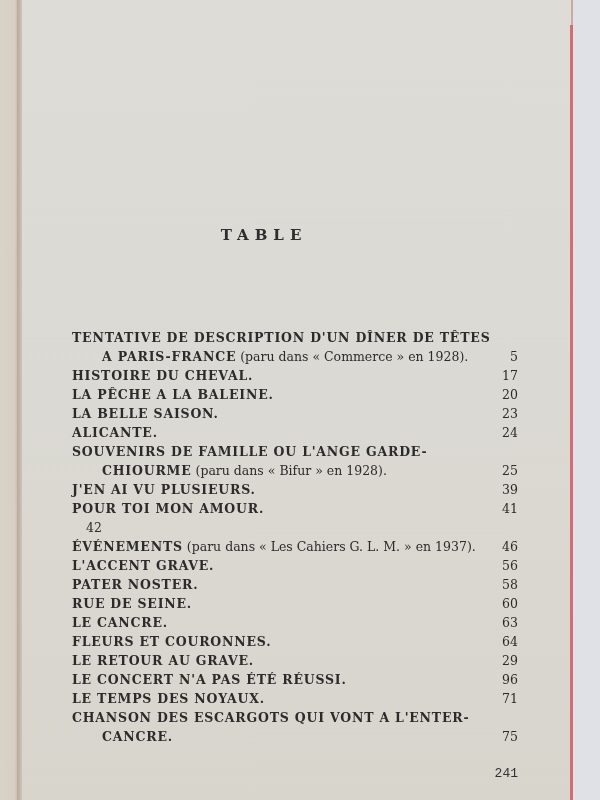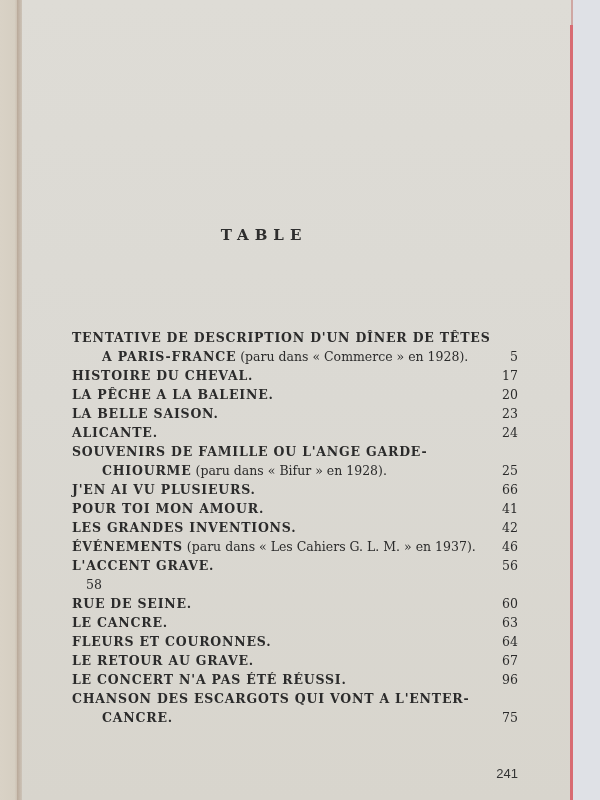--- a/index.html
+++ b/index.html
@@ -53,21 +53,21 @@
     .entry.cont { padding-left: 30px; }
     .entry .note {
       font-weight: normal; letter-spacing: 0; font-size: 12.5px;
     }
     .pg {
       font-family: "DejaVu Serif", serif; font-size: 12.5px; width: 30px;
       text-align: right;
     }
     .folio {
       position: absolute; left: 478px; top: 766px; width: 40px; text-align: right;
-      font-family: Liberation Sans, sans-serif; font-size: 13px; color: #333;
+      font-family: Liberation Mono, monospace; font-size: 13px; color: #333;
     }
   </style>
 </head>
 <body>
 
 <div class="left-strip"></div>
 <div class="spine-shadow"></div>
 <div class="page"></div>
 <div class="page-edge-top"></div>
 <div class="page-edge"></div>
@@ -103,60 +103,64 @@
   <div class="row">
       <span class="entry"><span>SOUVENIRS DE FAMILLE OU L'ANGE GARDE-</span><span class="note"></span></span>
       <span class="pg"></span>
     </div>
   <div class="row">
       <span class="entry cont"><span>CHIOURME</span><span class="note"> (paru dans « Bifur » en 1928).</span></span>
       <span class="pg">25</span>
     </div>
   <div class="row">
       <span class="entry"><span>J'EN AI VU PLUSIEURS.</span><span class="note"></span></span>
-      <span class="pg">66</span>
+      <span class="pg">39</span>
     </div>
   <div class="row">
       <span class="entry"><span>POUR TOI MON AMOUR.</span><span class="note"></span></span>
       <span class="pg">41</span>
     </div>
   <div class="row">
-      <span class="entry"><span>LES GRANDES INVENTIONS.</span><span class="note"></span></span>
       <span class="pg">42</span>
     </div>
   <div class="row">
       <span class="entry"><span>ÉVÉNEMENTS</span><span class="note"> (paru dans « Les Cahiers G. L. M. » en 1937).</span></span>
       <span class="pg">46</span>
     </div>
   <div class="row">
       <span class="entry"><span>L'ACCENT GRAVE.</span><span class="note"></span></span>
       <span class="pg">56</span>
     </div>
   <div class="row">
+      <span class="entry"><span>PATER NOSTER.</span><span class="note"></span></span>
       <span class="pg">58</span>
     </div>
   <div class="row">
       <span class="entry"><span>RUE DE SEINE.</span><span class="note"></span></span>
       <span class="pg">60</span>
     </div>
   <div class="row">
       <span class="entry"><span>LE CANCRE.</span><span class="note"></span></span>
       <span class="pg">63</span>
     </div>
   <div class="row">
       <span class="entry"><span>FLEURS ET COURONNES.</span><span class="note"></span></span>
       <span class="pg">64</span>
     </div>
   <div class="row">
       <span class="entry"><span>LE RETOUR AU GRAVE.</span><span class="note"></span></span>
-      <span class="pg">67</span>
+      <span class="pg">29</span>
     </div>
   <div class="row">
       <span class="entry"><span>LE CONCERT N'A PAS ÉTÉ RÉUSSI.</span><span class="note"></span></span>
       <span class="pg">96</span>
+    </div>
+  <div class="row">
+      <span class="entry"><span>LE TEMPS DES NOYAUX.</span><span class="note"></span></span>
+      <span class="pg">71</span>
     </div>
   <div class="row">
       <span class="entry"><span>CHANSON DES ESCARGOTS QUI VONT A L'ENTER-</span><span class="note"></span></span>
       <span class="pg"></span>
     </div>
   <div class="row">
       <span class="entry cont"><span>CANCRE.</span><span class="note"></span></span>
       <span class="pg">75</span>
     </div>
 </div>

